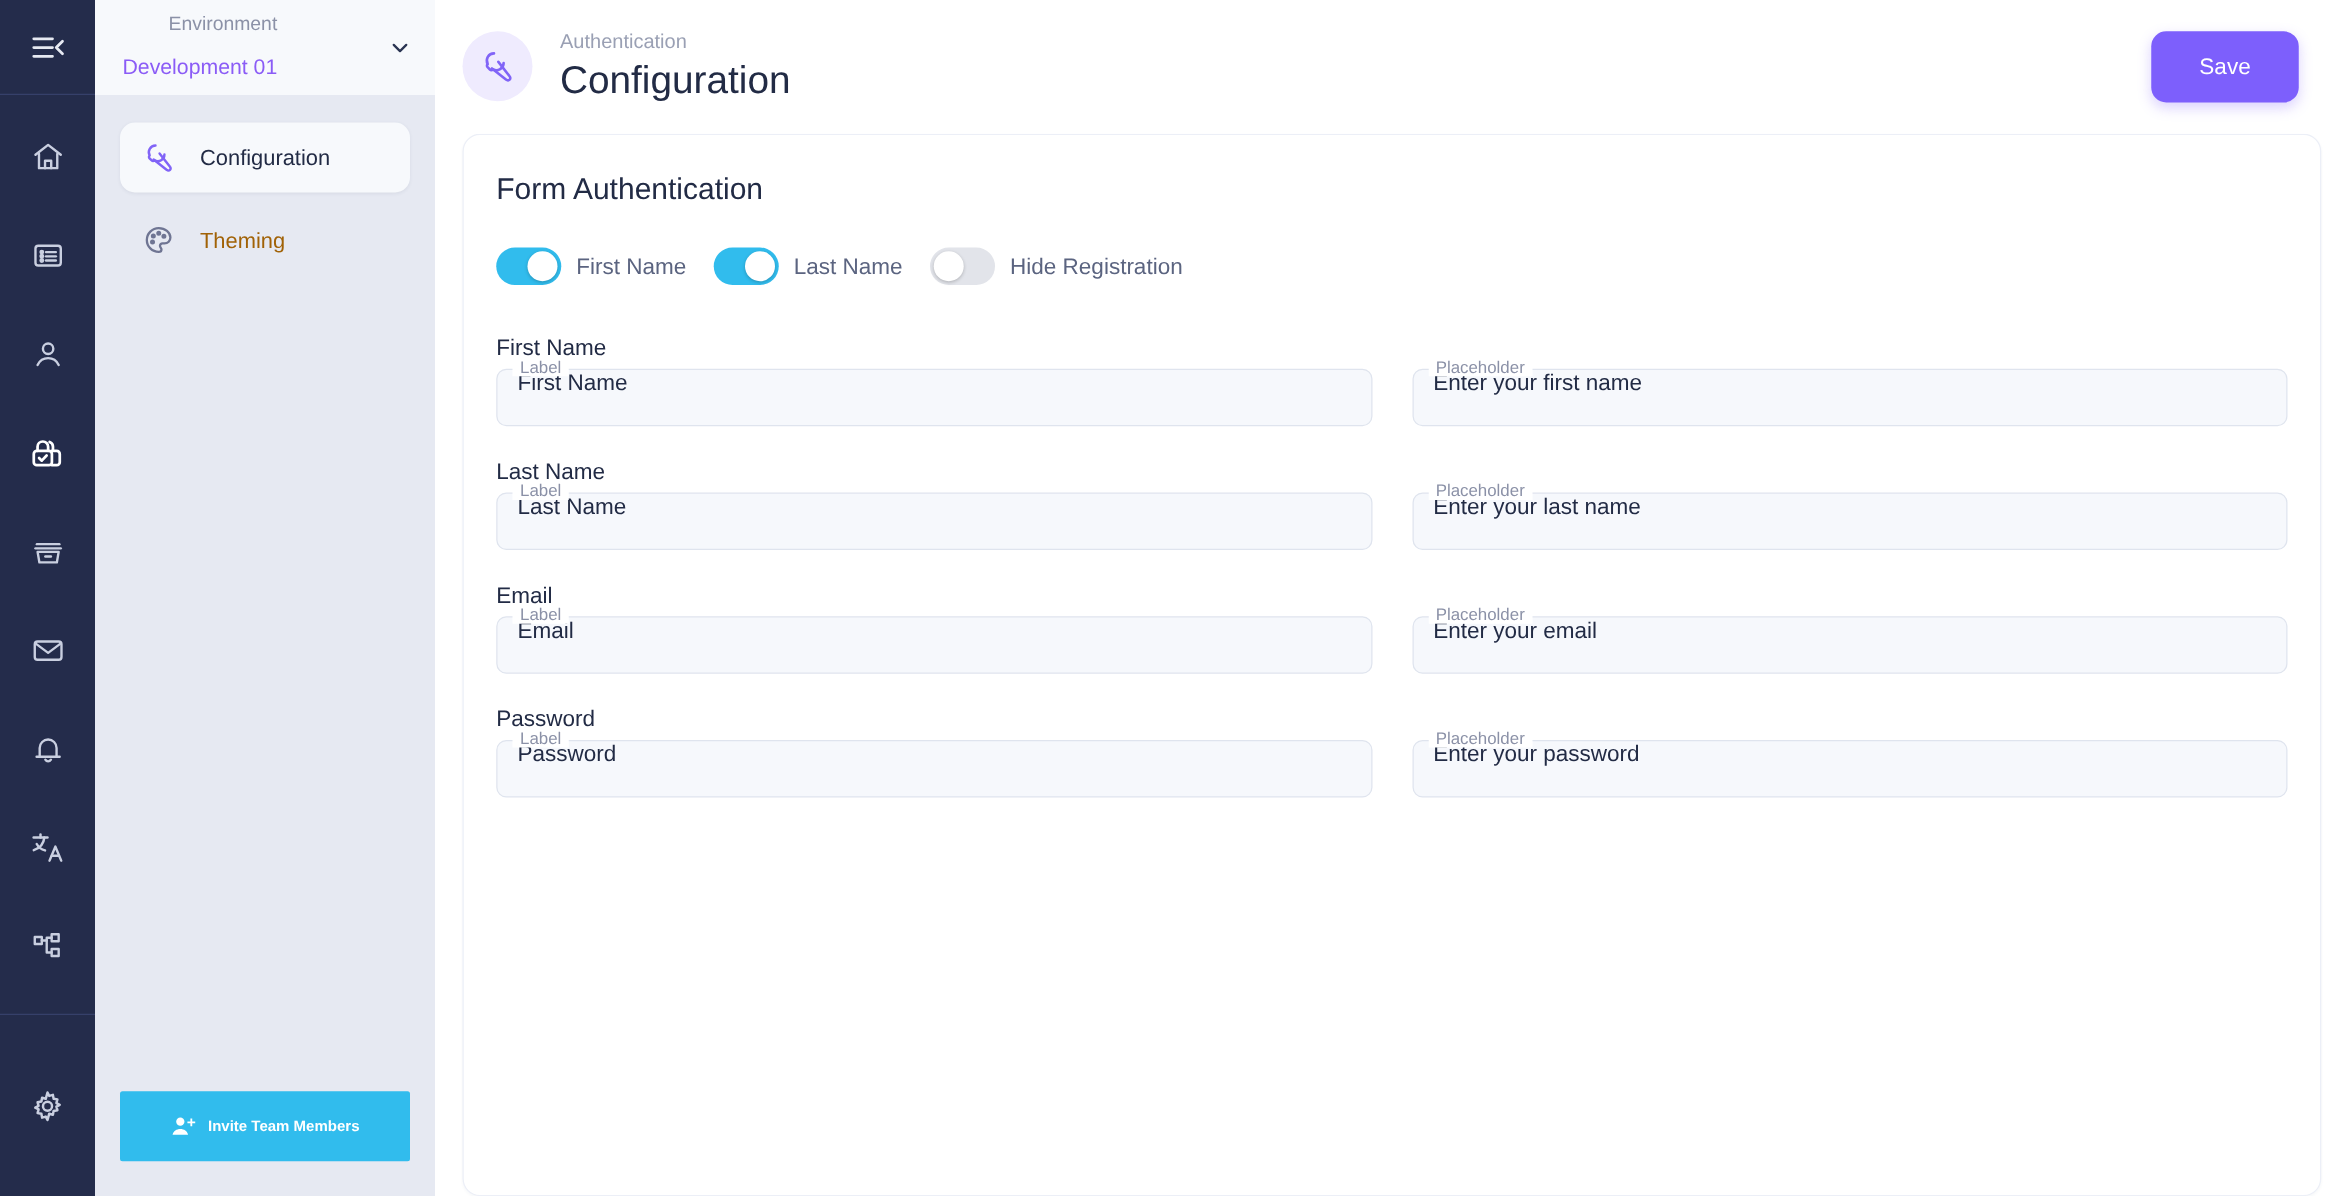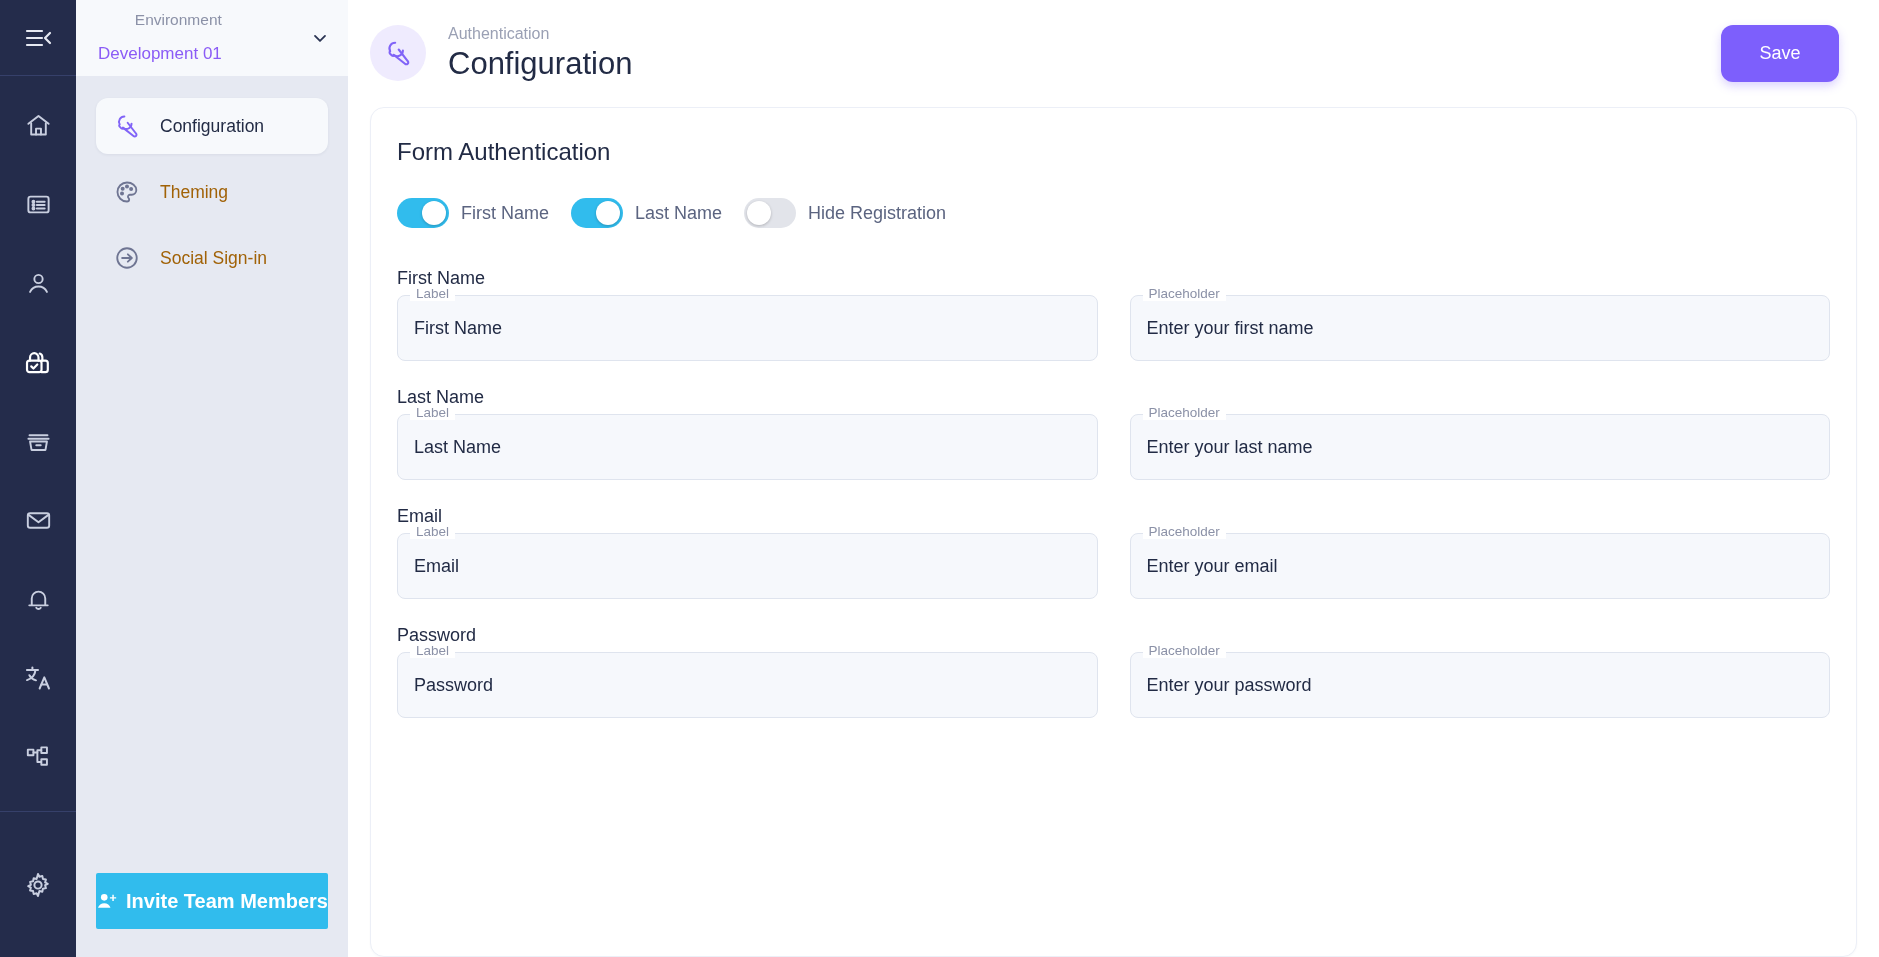--- a/index.html
+++ b/index.html
@@ -64,21 +64,21 @@
     background: #f7f9fc; color: #222b45;
     box-shadow: 0 1px 3px rgba(40,50,90,.07);
   }
   .nav-item.active .nav-ico { color: #8164f7; }
   .nav-ico { display: flex; align-items: center; justify-content: center; width: 30px; height: 30px; color: #6f7593; }
   .invite-wrap { margin-top: auto; padding: 0 20px 28px 20px; }
   .invite-btn {
     width: 100%; height: 56px; border: none; cursor: pointer;
     background: #31bced; color: #fff; border-radius: 2px;
     display: flex; align-items: center; justify-content: center; gap: 8px;
-    font-size: 20px; font-weight: bold;
+    font-size: 12px; font-weight: bold;
     font-family: "Liberation Sans", sans-serif;
   }
 
   
   .main { flex: 1 1 auto; height: 957px; background: #ffffff; display: flex; flex-direction: column; min-width: 0; border-radius: 27px; }
   .topbar {
     height: 107px; flex: 0 0 107px;
     display: flex; align-items: center; padding: 0 40px 0 22px;
     background: #ffffff;
   }
@@ -129,22 +129,22 @@
   .switch.on .knob { left: 25px; }
   .toggle-label { font-size: 18px; color: #5b6480; }
 
   .field-group { margin-bottom: 26px; }
   .field-group:last-child { margin-bottom: 0; }
   .group-title { font-size: 18px; color: #222b45; margin-bottom: 6px; }
   .field-row { display: flex; gap: 32px; }
   .fieldset {
     position: relative; flex: 1 1 0; min-width: 0;
     border: 1px solid #dfe4ee; border-radius: 8px;
-    background: #f6f8fc; height: 66px;
-    display: flex; align-items: center; padding: 0 16px;
+    background: #f6f8fc; height: 46px;
+    display: flex; align-items: flex-start; padding: 0 16px;
     cursor: text;
   }
   .legend {
     position: absolute; top: -9px; left: 12px;
     background: #ffffff; padding: 0 6px;
     font-size: 13.5px; color: #8b91a7; line-height: 1;
   }
   .fval { font-size: 18px; color: #222b45; }
 </style>
 </head>
@@ -276,30 +276,20 @@
           <svg width="26" height="26" viewBox="0 0 24 24" fill="none" stroke="currentColor" stroke-width="1.7" stroke-linecap="round" stroke-linejoin="round">
             <path d="M12 3.2a8.8 8.8 0 100 17.6c1.3 0 2-.8 2-1.8 0-.6-.3-1-.6-1.4-.3-.4-.5-.8-.5-1.3 0-1 .8-1.8 1.8-1.8h1.6c2.4 0 4.3-1.9 4.3-4.3C20.6 6.4 16.7 3.2 12 3.2z"></path>
             <circle cx="8" cy="9" r="1" fill="currentColor"></circle>
               <circle cx="12" cy="7" r="1" fill="currentColor"></circle>
             <circle cx="15.8" cy="9.3" r="1" fill="currentColor"></circle>
               <circle cx="7.4" cy="13.4" r="1" fill="currentColor"></circle>
           </svg>
         </span>
         <span>Theming</span>
       </div>
-      <div class="nav-item">
-        <span class="nav-ico">
-          <svg width="26" height="26" viewBox="0 0 24 24" fill="none" stroke="currentColor" stroke-width="1.7" stroke-linecap="round" stroke-linejoin="round">
-            <circle cx="12" cy="12" r="9"></circle>
-              <path d="M7.5 12h8.5"></path>
-              <path d="M12.8 8.6l3.6 3.4-3.6 3.4"></path>
-          </svg>
-        </span>
-        <span>Social Sign-in</span>
-      </div>
     </div>
 
     <div class="invite-wrap">
       <button class="invite-btn">
         <span style="display:flex">
           <svg width="22" height="22" viewBox="0 0 24 24" fill="currentColor">
             <circle cx="9" cy="8" r="3.6"></circle>
             <path d="M2.2 19.4c.8-3.2 3.5-5 6.8-5s6 1.8 6.8 5z"></path>
             <path d="M17.8 5.2h1.6v2.6H22v1.6h-2.6v2.6h-1.6V9.4H15.2V7.8h2.6z"></path>
           </svg>

